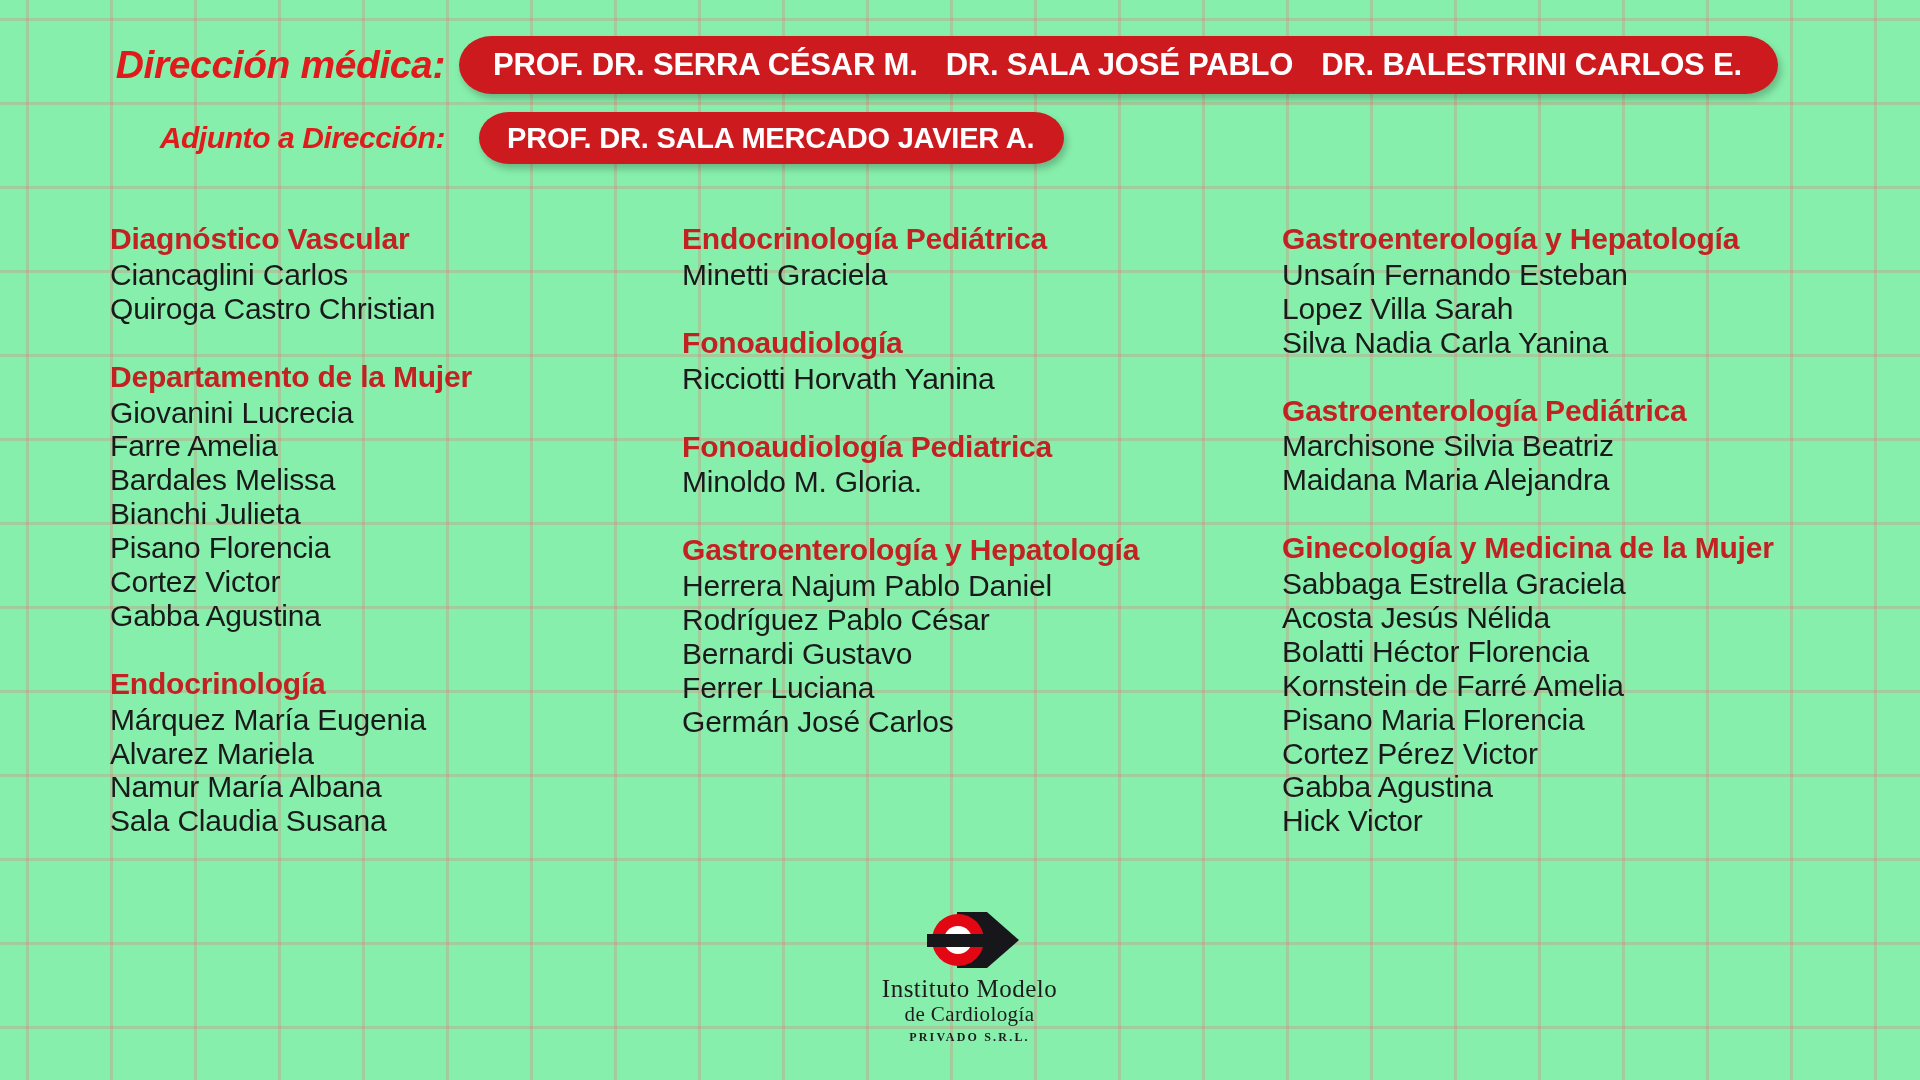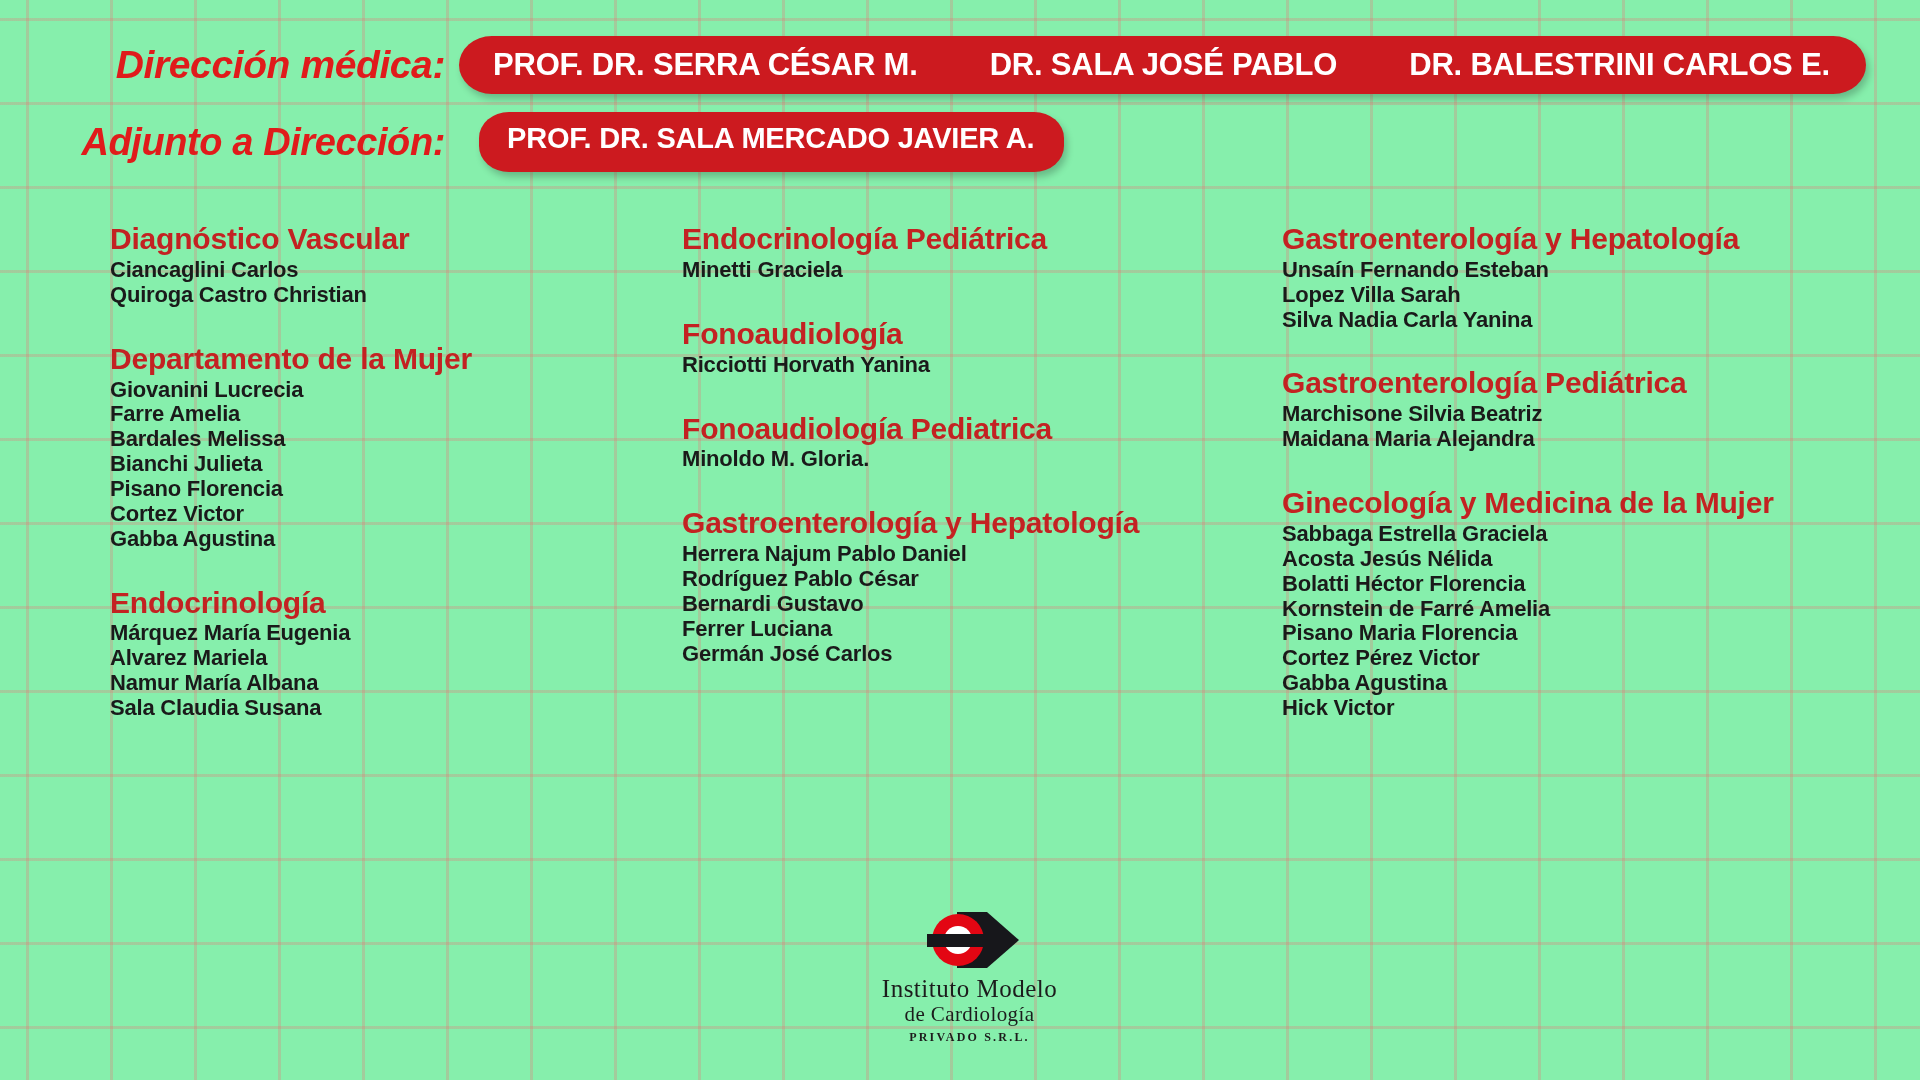--- a/index.html
+++ b/index.html
@@ -66,44 +66,44 @@
     letter-spacing: -0.4px;
     white-space: nowrap;
     text-align: right;
   }
   #direccion-medica-label {
     width: 445px;
     padding-right: 0px;
   }
   #adjunto-label {
     width: 445px;
-    font-size: 38px;
+    font-size: 30px;
     padding-right: 14px;
   }
 
   .banner {
     background: #CC1A1F;
     color: #ffffff;
     display: flex;
     align-items: center;
     white-space: nowrap;
     box-shadow: 3px 5px 7px rgba(0,0,0,0.22);
   }
   #banner-1 {
     margin-left: 14px;
     height: 58px;
     border-radius: 34px / 30px;
     padding: 0 36px 0 34px;
-    gap: 72px;
+    gap: 28px;
   }
   #banner-2 {
     margin-left: 20px;
     height: 52px;
     border-radius: 30px / 26px;
-    padding: 0 30px 8px 28px;
+    padding: 0 30px 0 28px;
   }
 
   .banner-name {
     font-weight: bold;
     font-size: 31px;
     letter-spacing: -0.2px;
   }
   #banner-2 .banner-name { font-size: 29px; }
 
   
@@ -127,24 +127,24 @@
   .dept-title {
     color: #C32222;
     font-weight: bold;
     font-size: 30px;
     line-height: 1.13;
     margin-bottom: 2px;
     letter-spacing: -0.2px;
   }
   .dept-member {
     color: #1a1a1a;
-    font-size: 22px;
+    font-size: 30px;
     line-height: 1.13;
     letter-spacing: -0.2px;
-    font-weight: bold;
+    font-weight: normal;
   }
 
   
   #logo {
     position: absolute;
     left: 862px;
     top: 910px;
     width: 215px;
     text-align: center;
   }

